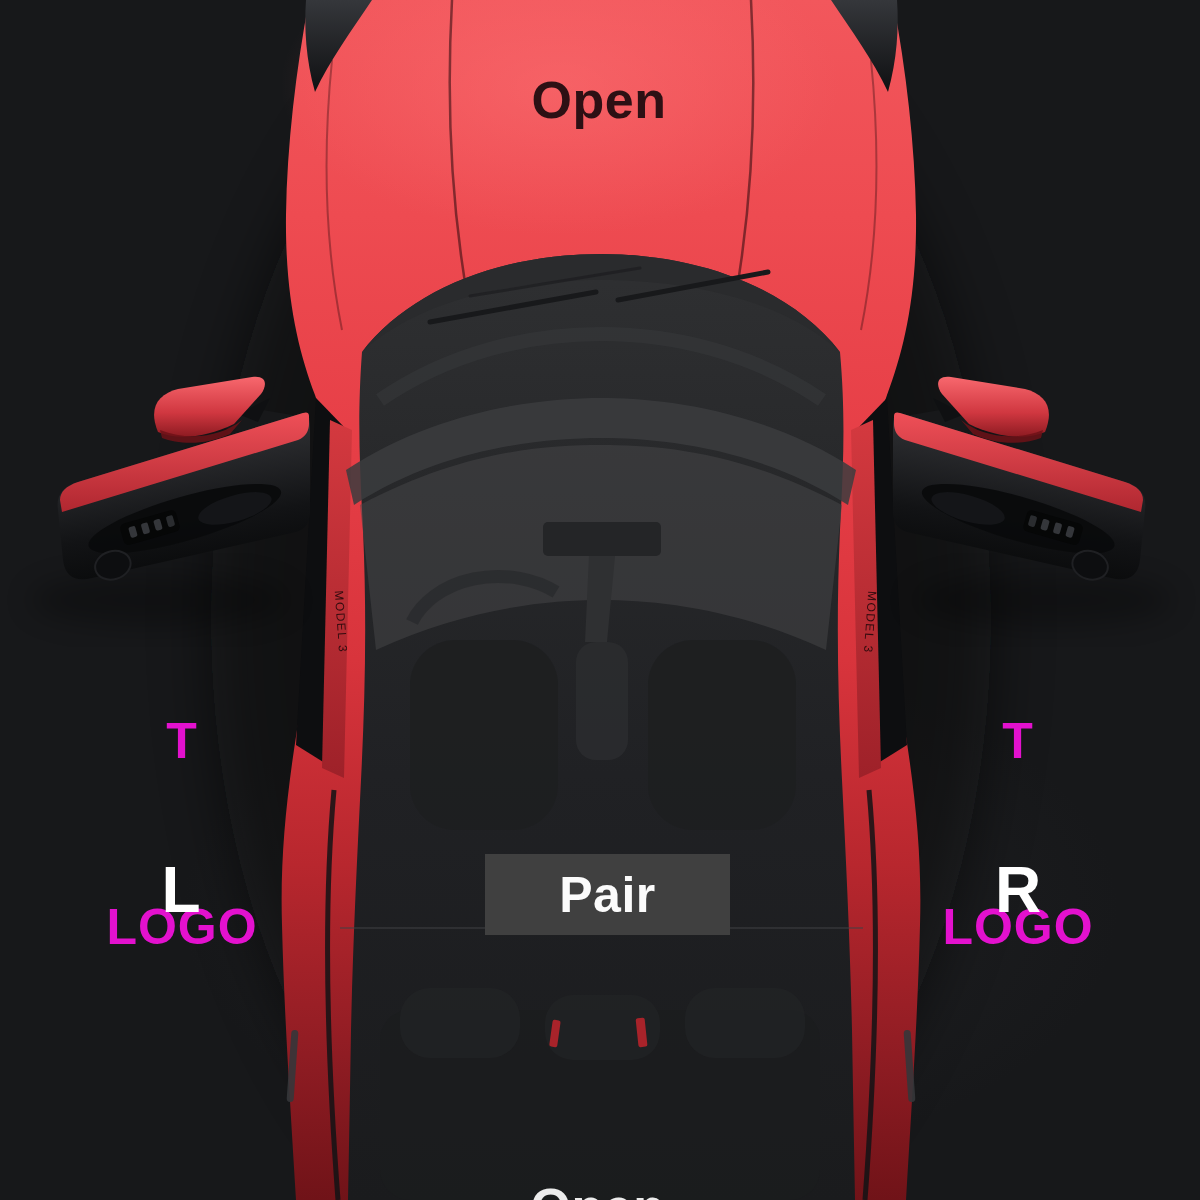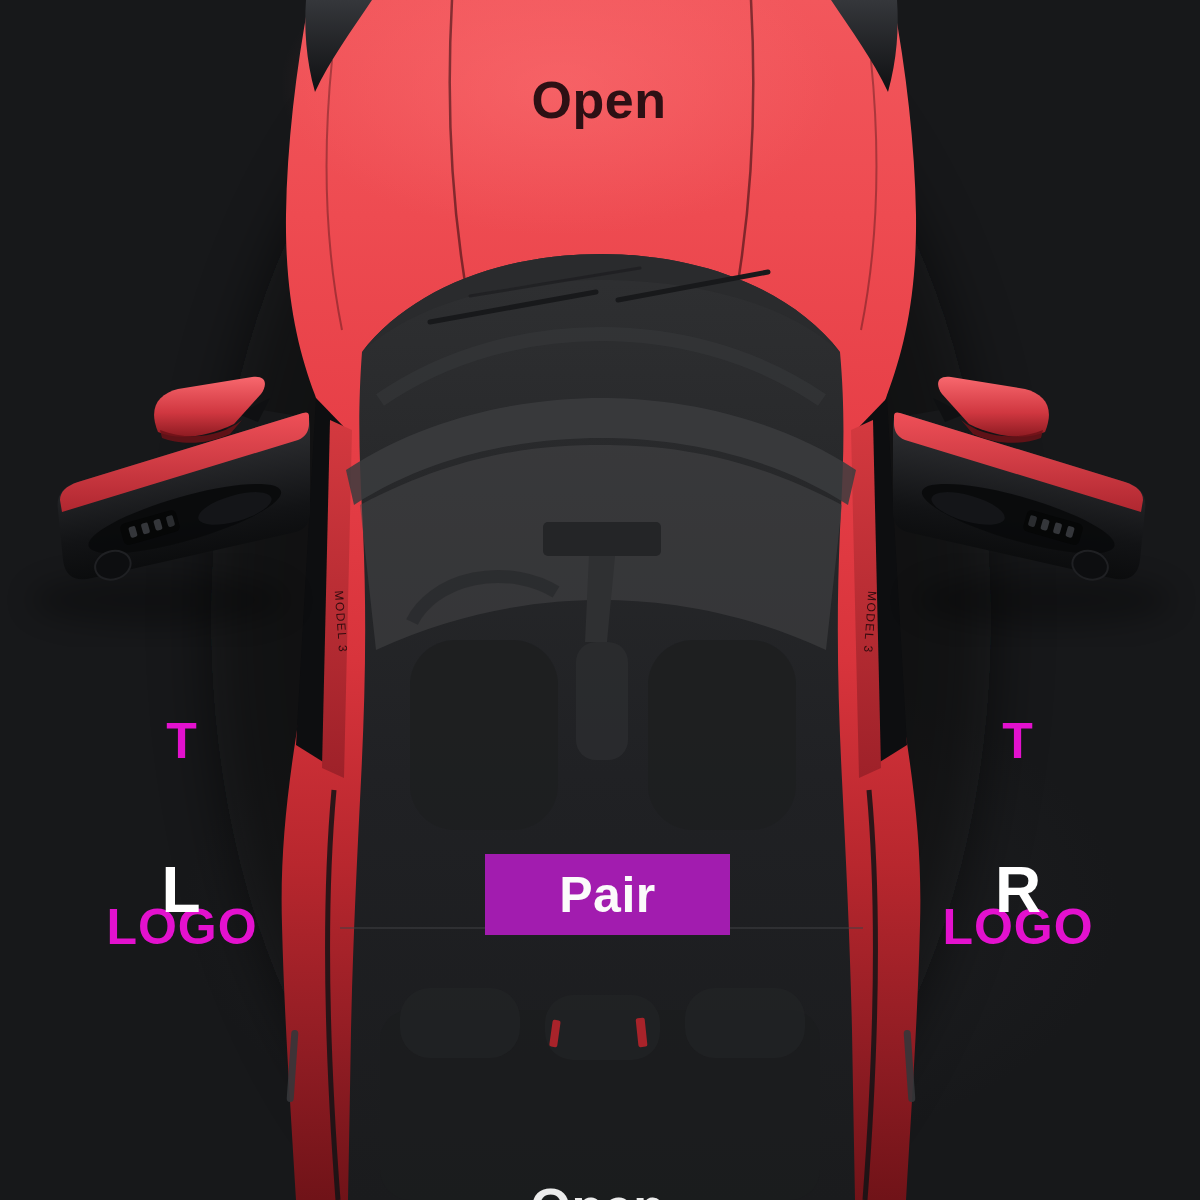--- a/index.html
+++ b/index.html
@@ -25,21 +25,21 @@
   .tlogo.left{left:42px;top:586px;}
   .tlogo.right{left:878px;top:586px;}
   .doorletter{
     transform:translateX(-50%);color:#ffffff;
     font-weight:700;font-size:64px;line-height:64px;
   }
   .doorletter.l{left:181px;top:858px;}
   .doorletter.r{left:1018px;top:858px;}
   .pair-btn{
     position:absolute;left:485px;top:854px;width:245px;height:81px;
-    background:#a21caf;display:flex;align-items:center;justify-content:center;
+    background:#404040;display:flex;align-items:center;justify-content:center;
     cursor:pointer;
   }
   .pair-btn span{color:#fbfbfb;font-weight:700;font-size:50px;letter-spacing:.5px;}
 </style>
 </head>
 <body>
 
 <div class="stage">
 
   <svg width="1200" height="1200" viewBox="0 0 1200 1200">

